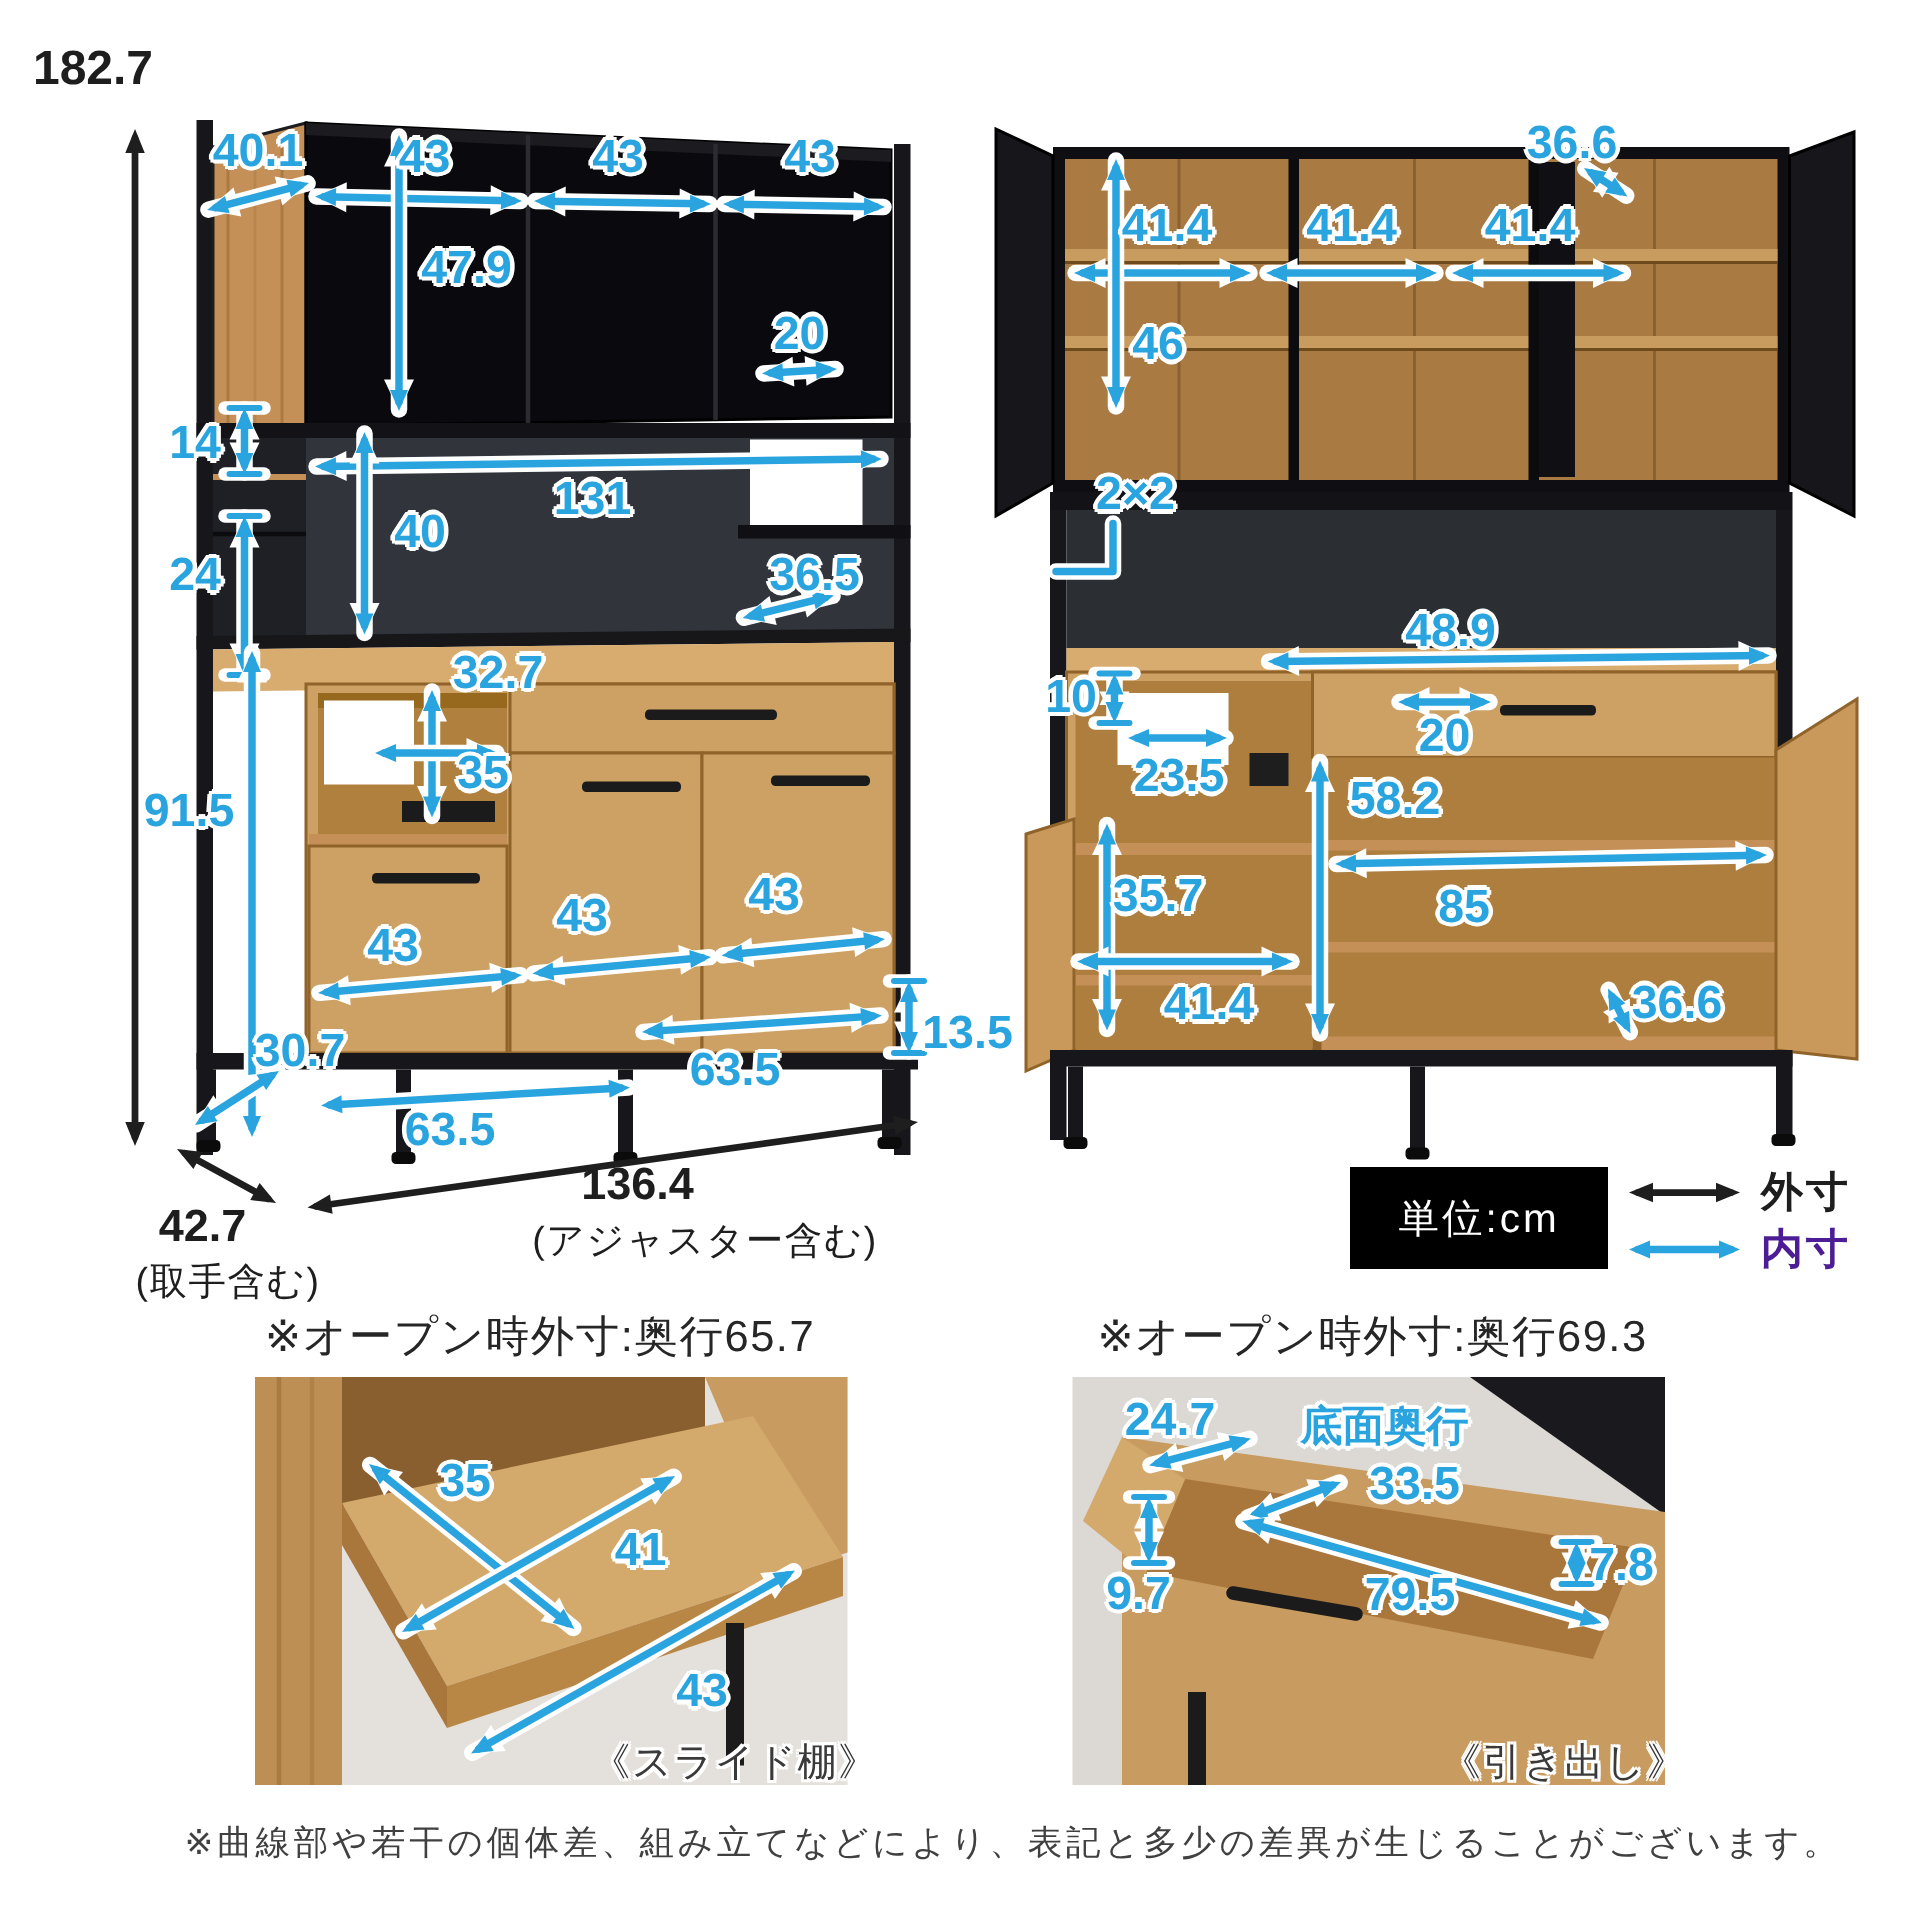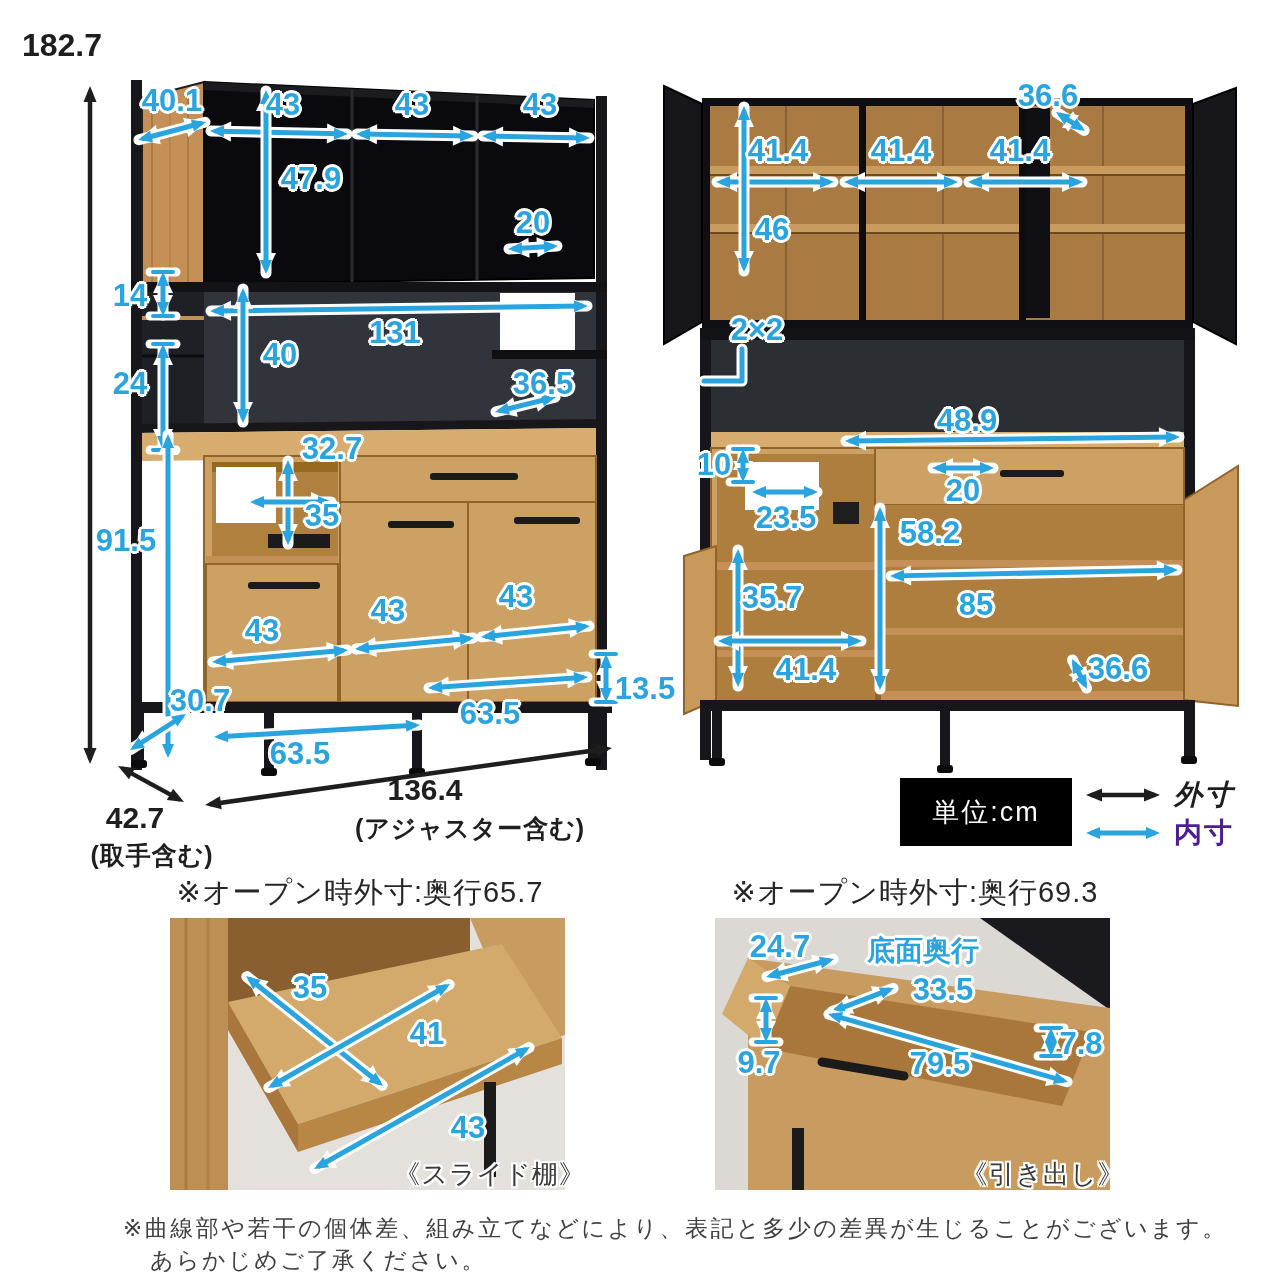--- a/index.html
+++ b/index.html
@@ -6,30 +6,30 @@
   #stage{position:relative;width:1280px;height:1280px;background:#fff;overflow:hidden;
          font-family:"Liberation Sans","DejaVu Sans",sans-serif;}
   #art{position:absolute;left:0;top:0;}
   .lbl{position:absolute;transform:translate(-50%,-50%);white-space:nowrap;line-height:1;}
   .dim{color:#2AA4DF;font-weight:bold;font-size:31px;
        text-shadow:-2px -2px 0 #fff,0 -3px 0 #fff,2px -2px 0 #fff,-3px 0 0 #fff,3px 0 0 #fff,
                    -2px 2px 0 #fff,0 3px 0 #fff,2px 2px 0 #fff,-2px 0 0 #fff,2px 0 0 #fff,
                    0 -2px 0 #fff,0 2px 0 #fff;}
   .dim.sm{font-size:28px;}
   .kdim{color:#1E1E1E;font-weight:bold;font-size:30px;}
-  .knote{color:#1E1E1E;font-size:25px;font-weight:700;letter-spacing:1px;}
+  .knote{color:#1E1E1E;font-size:25px;font-weight:400;letter-spacing:1px;}
   .title{color:#262626;font-size:29px;font-weight:500;letter-spacing:1px;}
   .caption{color:#3A3A3A;font-size:26px;font-weight:500;letter-spacing:1px;
        text-shadow:-2px -2px 0 #fff,0 -2px 0 #fff,2px -2px 0 #fff,-2px 0 0 #fff,2px 0 0 #fff,
                    -2px 2px 0 #fff,0 2px 0 #fff,2px 2px 0 #fff;}
   .note{position:absolute;color:#404040;font-size:23px;letter-spacing:2.5px;white-space:nowrap;line-height:1.3;}
   .legend-box{position:absolute;left:900px;top:778px;width:172px;height:68px;background:#000;
        display:flex;align-items:center;justify-content:center;}
   .legend-box span{color:#fff;font-size:27px;font-weight:500;letter-spacing:2px;}
-  .legend-outer{color:#1E1E1E;font-size:28px;font-weight:600;letter-spacing:2px;font-style:italic;}
+  .legend-outer{color:#1E1E1E;font-size:28px;font-weight:600;letter-spacing:2px;}
   .legend-inner{color:#4c1d95;font-size:28px;font-weight:600;letter-spacing:2px;}
 </style>
 </head>
 <body>
 
 <div id="stage">
 
 <svg id="art" width="1280" height="1280" viewBox="0 0 1280 1280">
 
   <g>
@@ -527,15 +527,14 @@
 <div class="lbl title" style="left:915px;top:892px">※オープン時外寸:奥行69.3</div>
 <div class="lbl dim" style="left:780px;top:946px">24.7</div>
 <div class="lbl dim sm" style="left:923px;top:951px">底面奥行</div>
 <div class="lbl dim" style="left:943px;top:989px">33.5</div>
 <div class="lbl dim" style="left:759px;top:1062px">9.7</div>
 <div class="lbl dim" style="left:940px;top:1063px">79.5</div>
 <div class="lbl dim" style="left:1081px;top:1043px">7.8</div>
 <div class="lbl caption" style="left:1043px;top:1174px">《引き出し》</div>
 
 <div class="note" style="left:123px;top:1214px">※曲線部や若干の個体差、組み立てなどにより、表記と多少の差異が生じることがございます。</div>
-<div class="note" style="left:150px;top:1246px">あらかじめご了承ください。</div>
 
 </div>
 
 </body></html>

